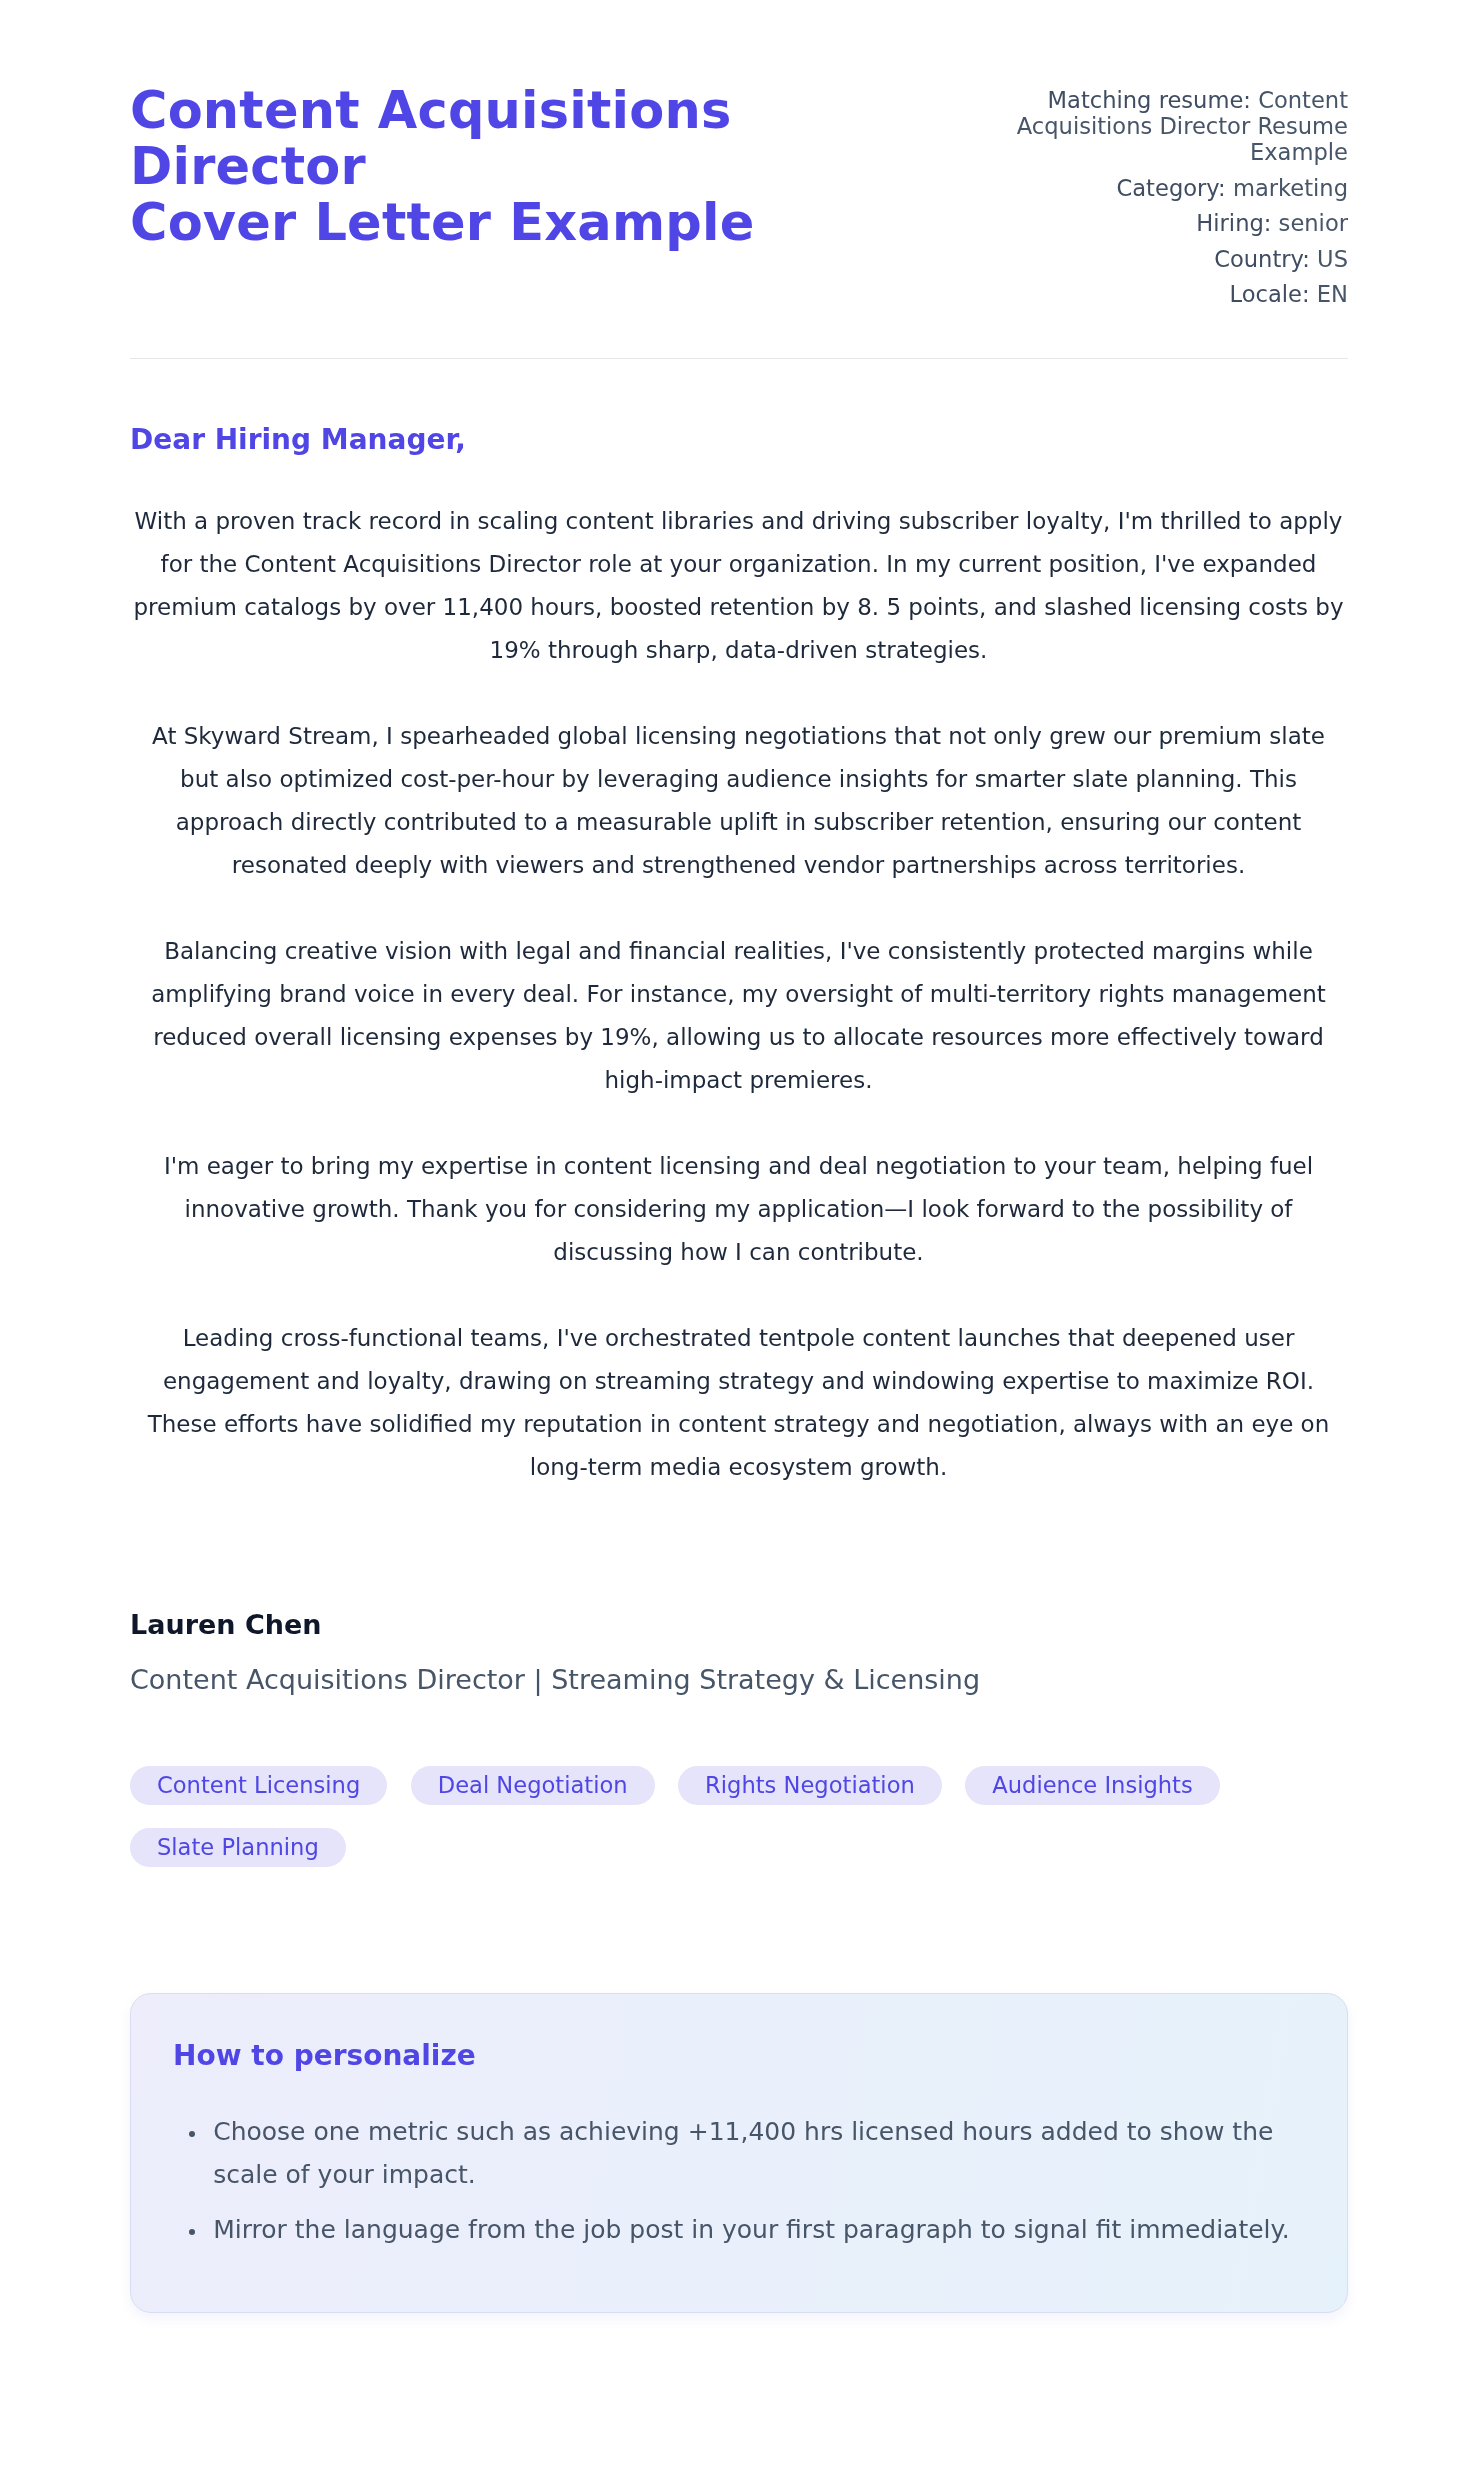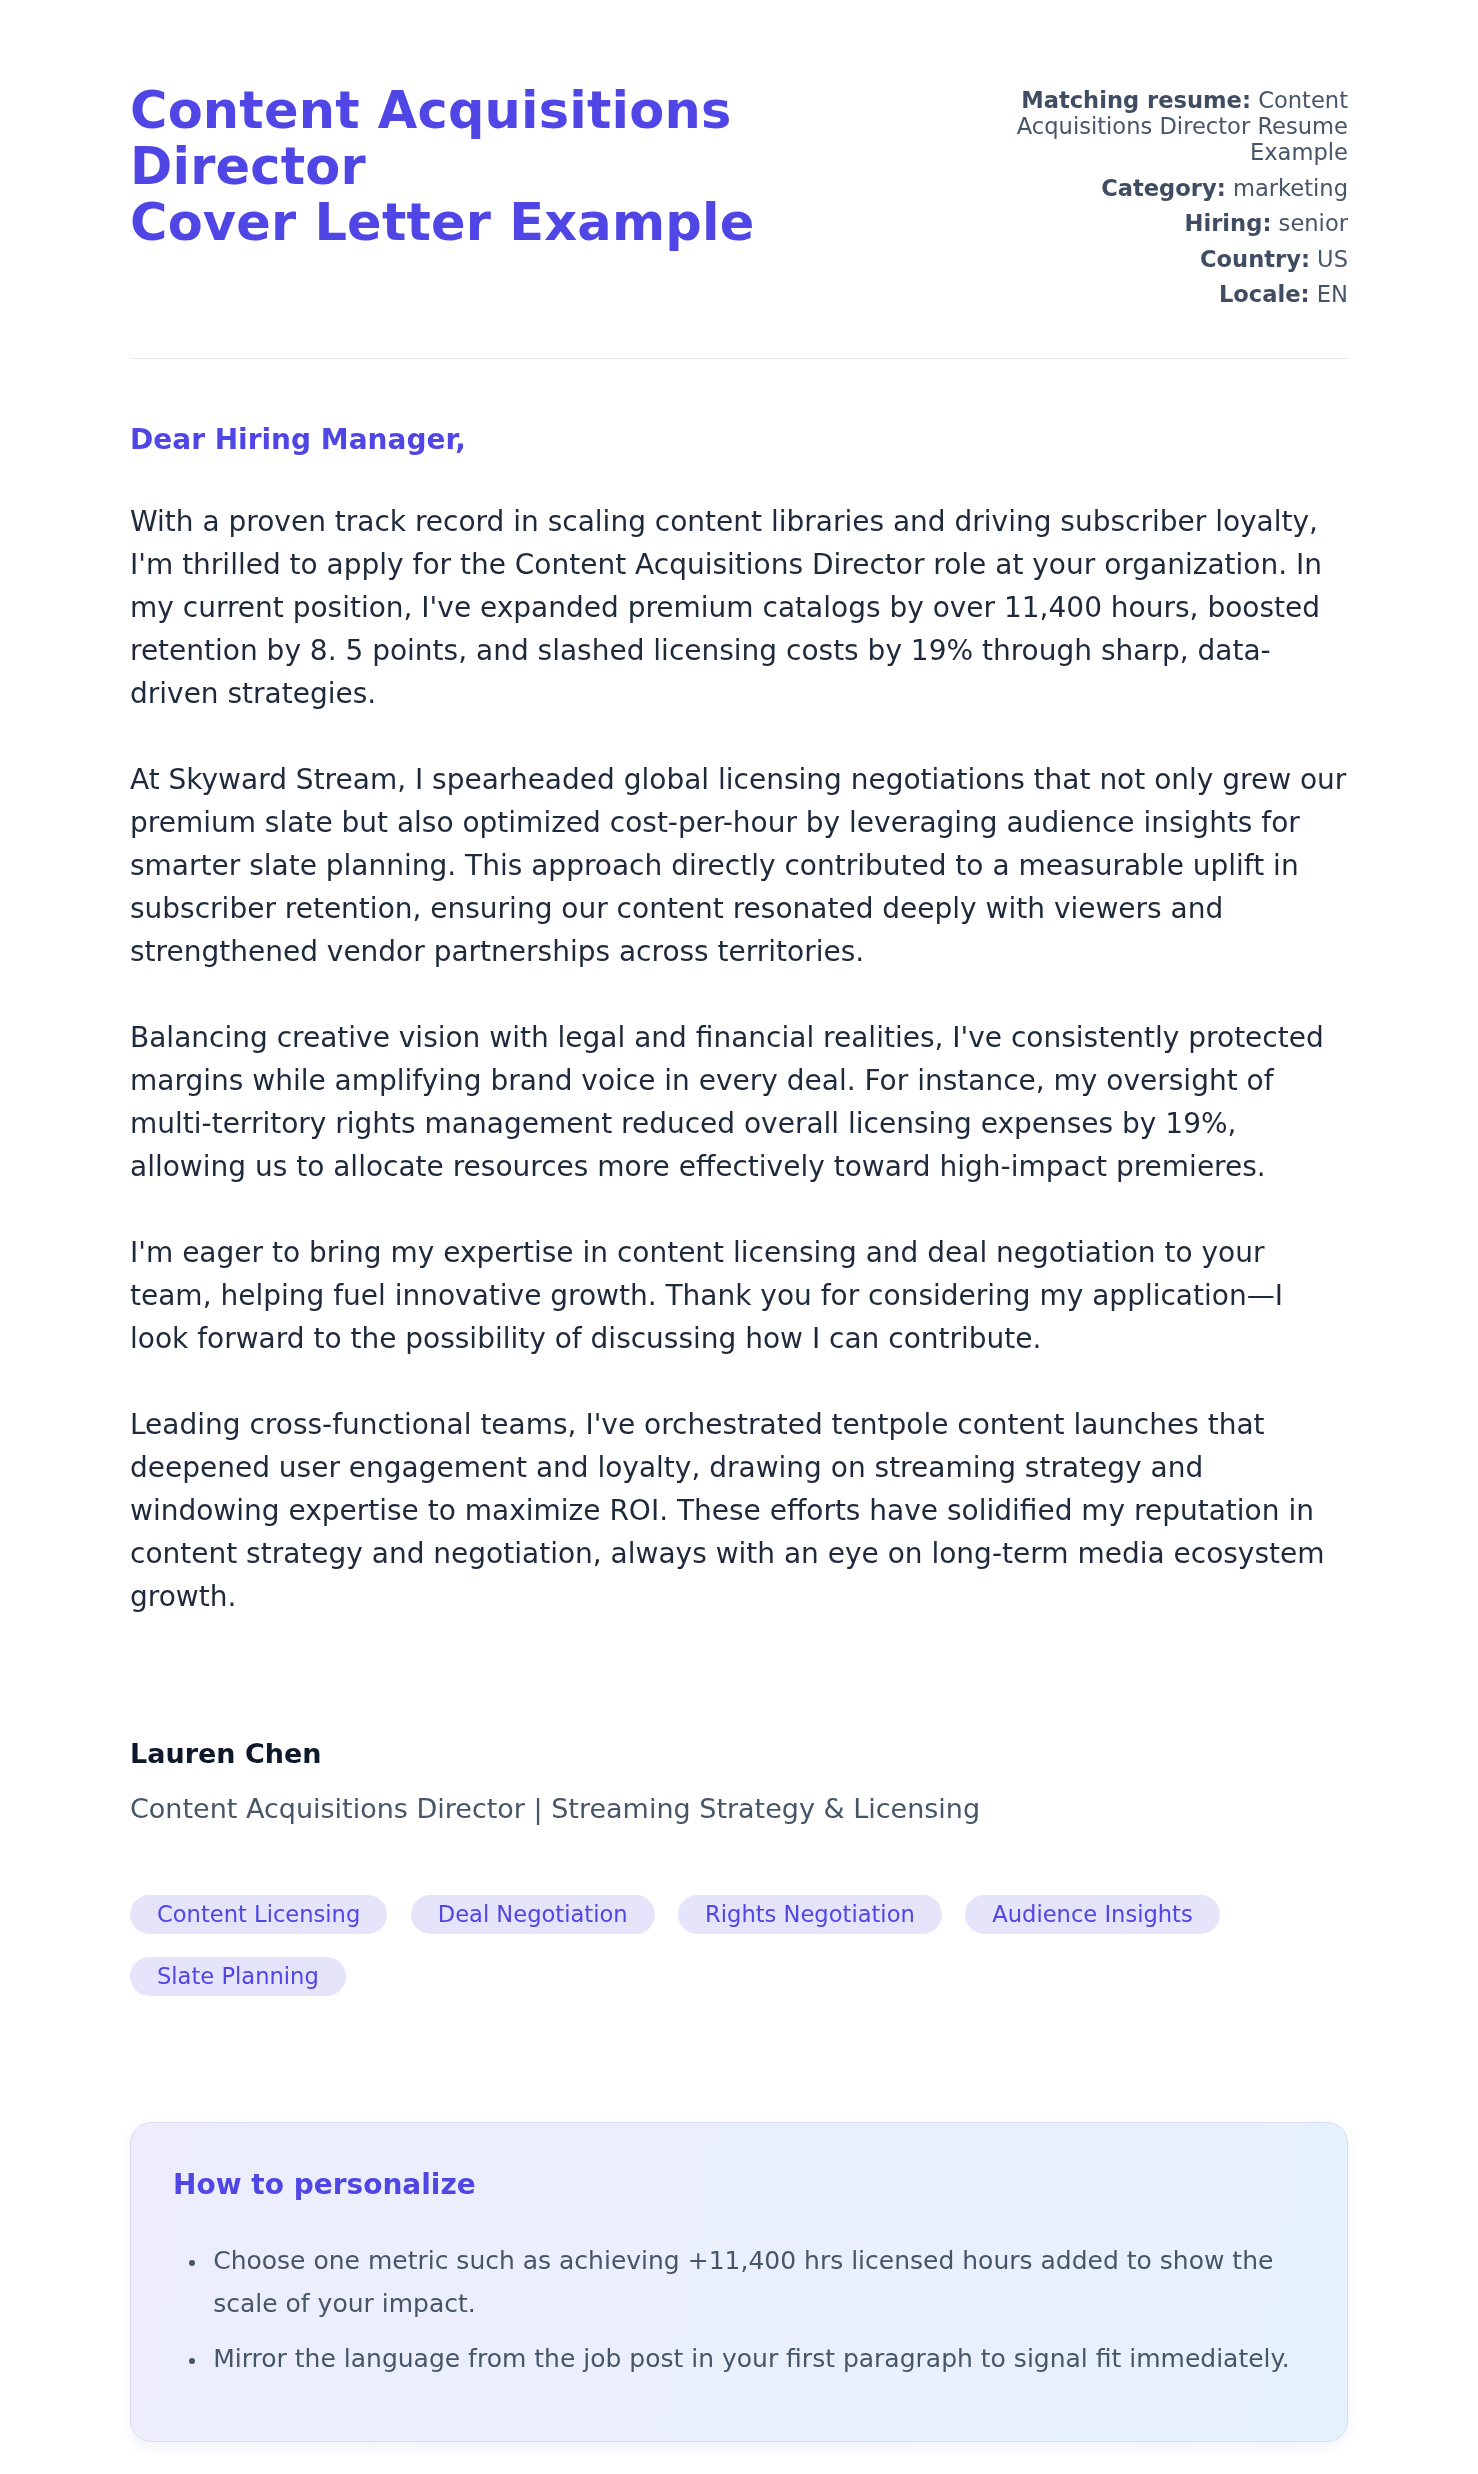--- a/index.html
+++ b/index.html
@@ -36,42 +36,43 @@
   }
   .meta {
     width: 387px;
     text-align: right;
     color: #475569;
     font-size: 22.6px;
     line-height: 1.15;
     padding-top: 5.2px;
   }
   .meta-row { margin-bottom: 9.6px; }
-  .meta-row strong { color: #3f4c61; font-weight: bold; }
+  .meta-row strong { color: #3f4c61; font-weight: normal; }
 
   .divider {
     border: none;
     border-top: 1.7px solid #e5e7eb;
     margin-top: 40px;
   }
 
   
   .greeting {
     margin-top: 64px;
     color: #4f46e5;
     font-size: 28px;
     font-weight: bold;
     line-height: 1.2;
   }
   .letter p.body-par {
     margin-top: 43px;
-    font-size: 28px;
+    font-size: 23px;
     line-height: 43px;
     color: #1e293b;
     max-width: 1217px;
+    text-align: center;
   }
 
   .signature { margin-top: 120px; }
   .sig-name {
     font-size: 27px;
     font-weight: bold;
     color: #0f172a;
     line-height: 1.2;
   }
   .sig-role {

